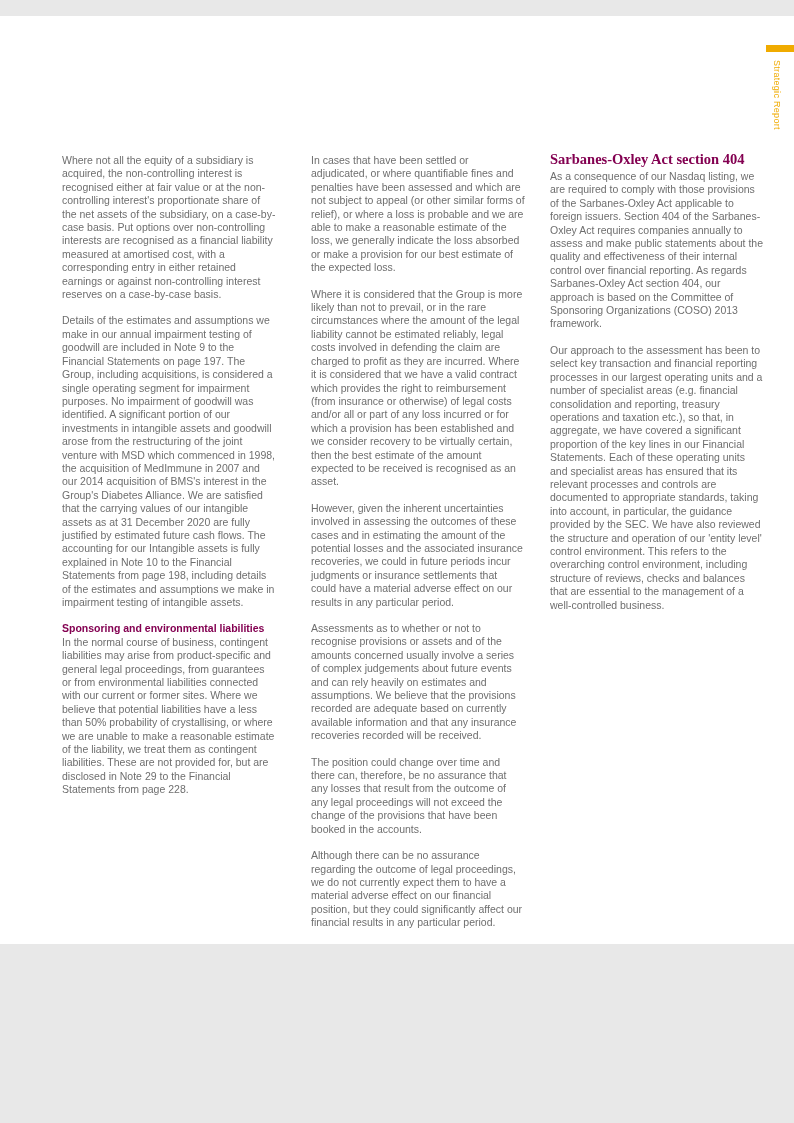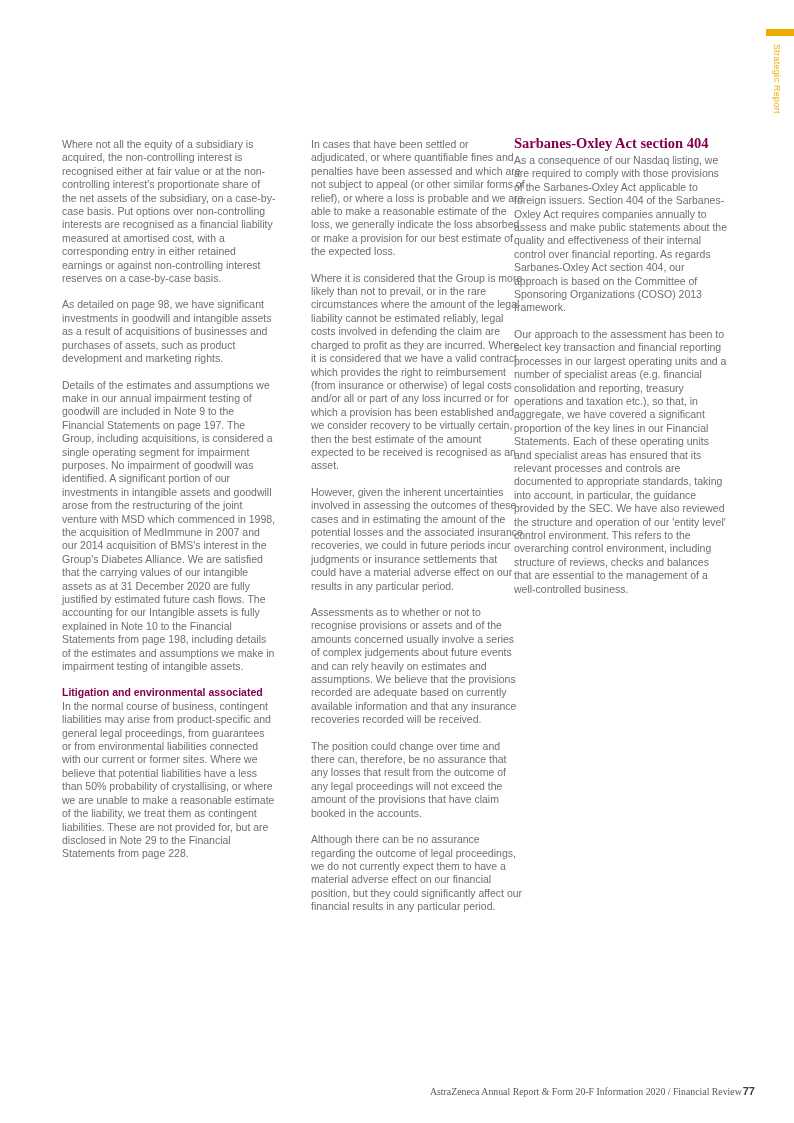--- a/index.html
+++ b/index.html
@@ -1,20 +1,20 @@
 <!DOCTYPE html>
 <html><head>
 <meta charset="utf-8">
 <style>
   html, body { margin: 0; padding: 0; background: #e8e8e8; }
   .page {
     position: relative;
     width: 794px;
-    height: 1123px;
-    margin: 0 auto;
+    height: 928px;
+    margin: 16px auto;
     background: #ffffff;
     overflow: hidden;
     font-family: "Liberation Sans", sans-serif;
   }
   
   .tab-bar {
     position: absolute;
     top: 29px;
     right: 0;
     width: 28px;
@@ -36,21 +36,21 @@
     position: absolute;
     top: 138px;
     width: 214px;
     font-size: 10.5px;
     line-height: 13.4px;
     color: #6e6e6e;
     text-align: left;
   }
   .col-1 { left: 62px; }
   .col-2 { left: 311px; }
-  .col-3 { left: 514px; }
+  .col-3 { left: 550px; }
   .col p { margin: 0 0 13px 0; }
   .sub-heading {
     margin: 0;
     font-size: 10.5px;
     line-height: 13.4px;
     font-weight: bold;
     color: #830051;
   }
   .section-heading {
     margin: -3px 0 2px 0;
@@ -83,32 +83,31 @@
 </head>
 <body>
 
 <div class="page">
 
   <div class="tab-bar"></div>
   <div class="tab-label">Strategic Report</div>
 
   <div class="col col-1">
     <p>Where not all the equity of a subsidiary is acquired, the non-controlling interest is recognised either at fair value or at the non-controlling interest's proportionate share of the net assets of the subsidiary, on a case-by-case basis. Put options over non-controlling interests are recognised as a financial liability measured at amortised cost, with a corresponding entry in either retained earnings or against non-controlling interest reserves on a case-by-case basis.</p>
-    <p>As detailed on page 98, we have significant investments in goodwill and intangible assets as a result of acquisitions of businesses and purchases of assets, such as product development and marketing rights.</p>
     <p>Details of the estimates and assumptions we make in our annual impairment testing of goodwill are included in Note 9 to the Financial Statements on page 197. The Group, including acquisitions, is considered a single operating segment for impairment purposes. No impairment of goodwill was identified. A significant portion of our investments in intangible assets and goodwill arose from the restructuring of the joint venture with MSD which commenced in 1998, the acquisition of MedImmune in 2007 and our 2014 acquisition of BMS's interest in the Group's Diabetes Alliance. We are satisfied that the carrying values of our intangible assets as at 31 December 2020 are fully justified by estimated future cash flows. The accounting for our Intangible assets is fully explained in Note 10 to the Financial Statements from page 198, including details of the estimates and assumptions we make in impairment testing of intangible assets.</p>
-    <h4 class="sub-heading">Litigation and environmental associated</h4>
+    <h4 class="sub-heading">Sponsoring and environmental liabilities</h4>
     <p>In the normal course of business, contingent liabilities may arise from product-specific and general legal proceedings, from guarantees or from environmental liabilities connected with our current or former sites. Where we believe that potential liabilities have a less than 50% probability of crystallising, or where we are unable to make a reasonable estimate of the liability, we treat them as contingent liabilities. These are not provided for, but are disclosed in Note 29 to the Financial Statements from page 228.</p>
   </div>
 
   <div class="col col-2">
     <p>In cases that have been settled or adjudicated, or where quantifiable fines and penalties have been assessed and which are not subject to appeal (or other similar forms of relief), or where a loss is probable and we are able to make a reasonable estimate of the loss, we generally indicate the loss absorbed or make a provision for our best estimate of the expected loss.</p>
     <p>Where it is considered that the Group is more likely than not to prevail, or in the rare circumstances where the amount of the legal liability cannot be estimated reliably, legal costs involved in defending the claim are charged to profit as they are incurred. Where it is considered that we have a valid contract which provides the right to reimbursement (from insurance or otherwise) of legal costs and/or all or part of any loss incurred or for which a provision has been established and we consider recovery to be virtually certain, then the best estimate of the amount expected to be received is recognised as an asset.</p>
     <p>However, given the inherent uncertainties involved in assessing the outcomes of these cases and in estimating the amount of the potential losses and the associated insurance recoveries, we could in future periods incur judgments or insurance settlements that could have a material adverse effect on our results in any particular period.</p>
     <p>Assessments as to whether or not to recognise provisions or assets and of the amounts concerned usually involve a series of complex judgements about future events and can rely heavily on estimates and assumptions. We believe that the provisions recorded are adequate based on currently available information and that any insurance recoveries recorded will be received.</p>
-    <p>The position could change over time and there can, therefore, be no assurance that any losses that result from the outcome of any legal proceedings will not exceed the amount of the provisions that have claim booked in the accounts.</p>
+    <p>The position could change over time and there can, therefore, be no assurance that any losses that result from the outcome of any legal proceedings will not exceed the change of the provisions that have been booked in the accounts.</p>
     <p>Although there can be no assurance regarding the outcome of legal proceedings, we do not currently expect them to have a material adverse effect on our financial position, but they could significantly affect our financial results in any particular period.</p>
   </div>
 
   <div class="col col-3">
     <h3 class="section-heading">Sarbanes-Oxley Act section 404</h3>
     <p>As a consequence of our Nasdaq listing, we are required to comply with those provisions of the Sarbanes-Oxley Act applicable to foreign issuers. Section 404 of the Sarbanes-Oxley Act requires companies annually to assess and make public statements about the quality and effectiveness of their internal control over financial reporting. As regards Sarbanes-Oxley Act section 404, our approach is based on the Committee of Sponsoring Organizations (COSO) 2013 framework.</p>
     <p>Our approach to the assessment has been to select key transaction and financial reporting processes in our largest operating units and a number of specialist areas (e.g. financial consolidation and reporting, treasury operations and taxation etc.), so that, in aggregate, we have covered a significant proportion of the key lines in our Financial Statements. Each of these operating units and specialist areas has ensured that its relevant processes and controls are documented to appropriate standards, taking into account, in particular, the guidance provided by the SEC. We have also reviewed the structure and operation of our 'entity level' control environment. This refers to the overarching control environment, including structure of reviews, checks and balances that are essential to the management of a well-controlled business.</p>
   </div>
 
   <div class="footer">

